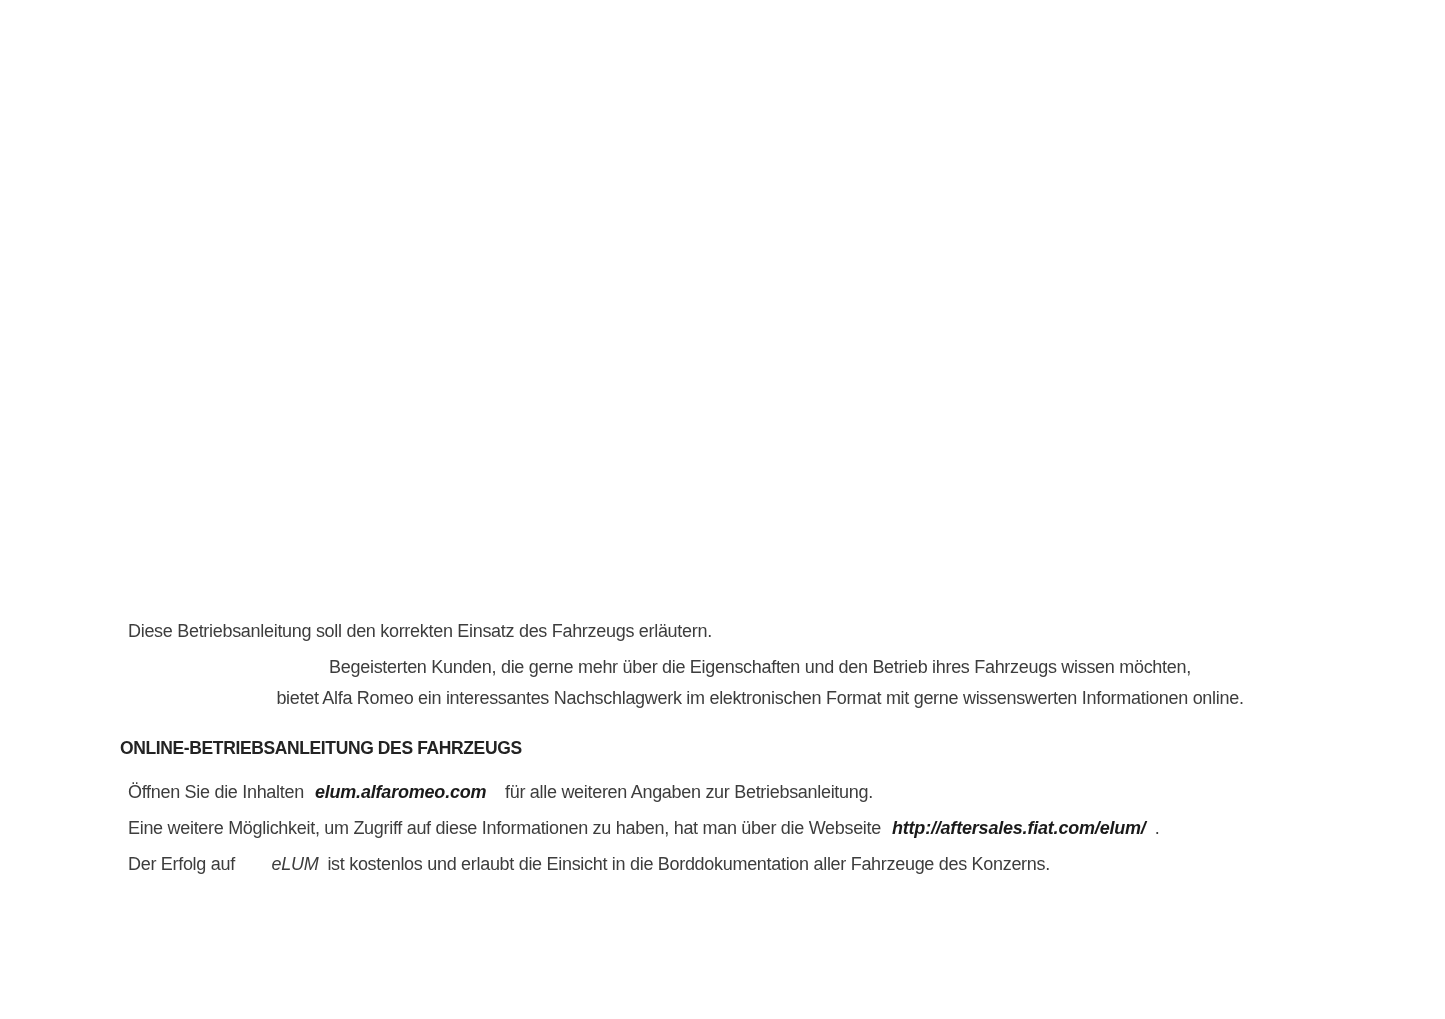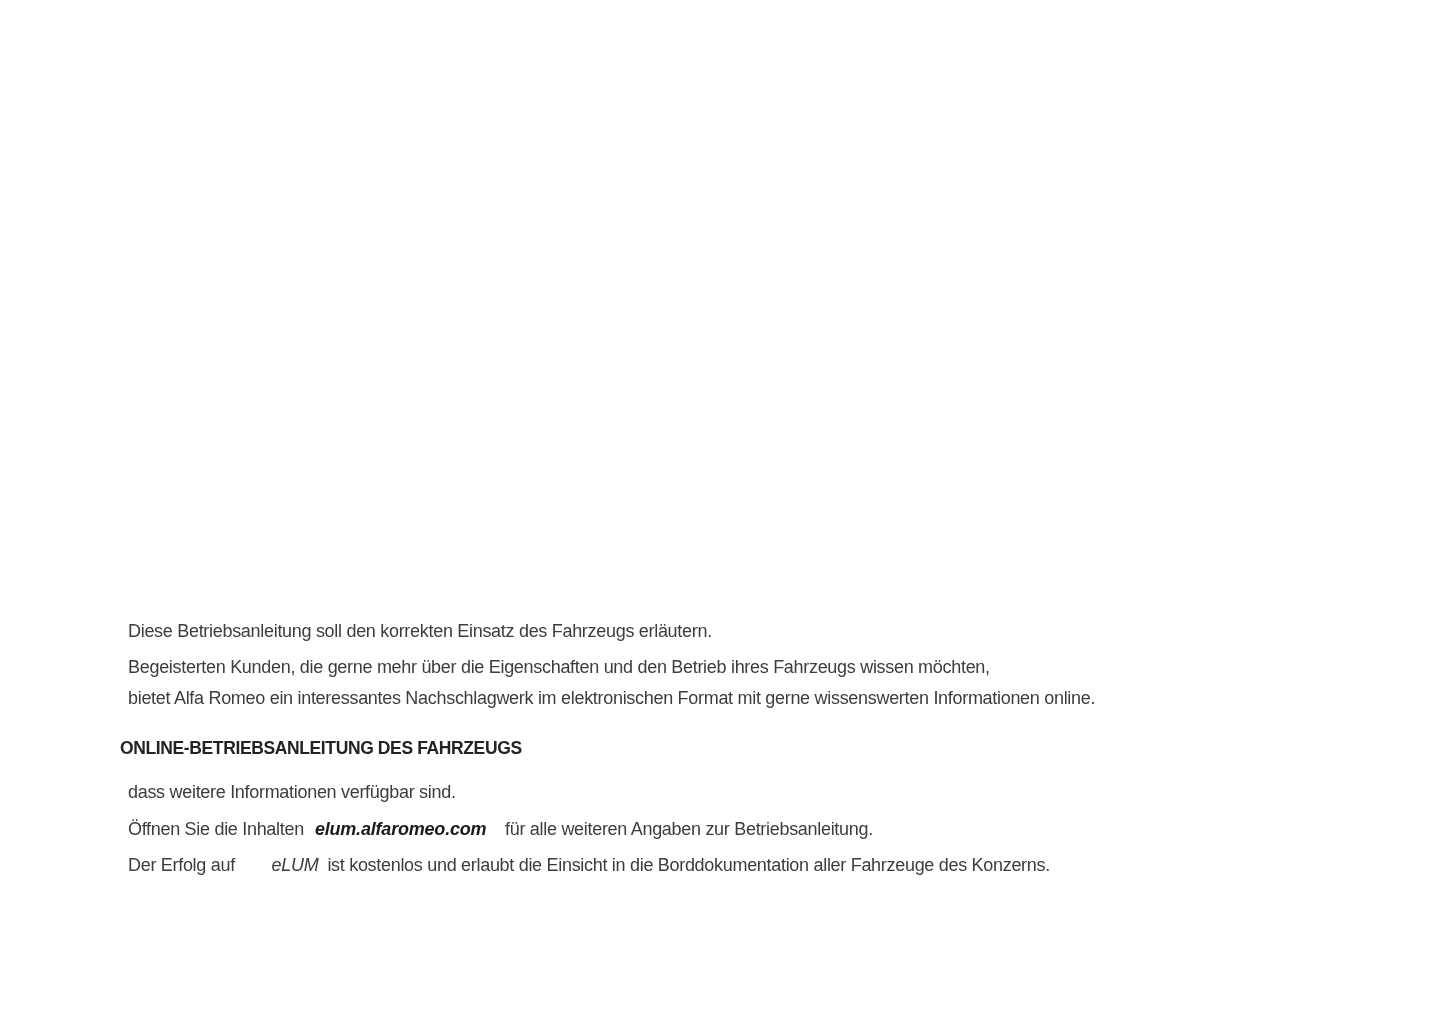--- a/index.html
+++ b/index.html
@@ -24,21 +24,21 @@
     left: 88px;
     top: 588px;
     width: 1280px;
     color: #3d3d3d;
     font-size: 18px;
     line-height: 23px;
     letter-spacing: -0.3px;
   }
 
   .para { margin: 0 0 13px 0; }
-  .para-tight { margin: 0; }
+  .para-tight { margin: 0; text-align: center; }
   .para-after-heading { margin: 0 0 14px 0; }
 
   .line { display: block; height: 23px; white-space: nowrap; }
 
   .section-heading {
     margin: 26px 0 22px 0;
     font-size: 19px;
     font-weight: bold;
     color: #232323;
     letter-spacing: -0.4px;
@@ -124,23 +124,23 @@
     </p>
 
     <p class="para-tight">
       <span class="line">Begeisterten Kunden, die gerne mehr über die Eigenschaften und den Betrieb ihres Fahrzeugs wissen möchten,</span>
       <span class="line">bietet Alfa Romeo ein interessantes Nachschlagwerk im elektronischen Format mit gerne wissenswerten Informationen online.</span>
     </p>
 
     <h2 class="section-heading">ONLINE-BETRIEBSANLEITUNG DES FAHRZEUGS</h2>
 
     <p class="para-after-heading">
-      <span class="line">dass weitere Informationen verfügbar sind.</span>
     </p>
 
     <p class="para"><span>Öffnen Sie die Inhalten</span><a class="link link-spaced">elum.alfaromeo.com</a><span> für alle weiteren Angaben zur Betriebsanleitung.</span></p>
 
+    <p class="para"><span>Eine weitere Möglichkeit, um Zugriff auf diese Informationen zu haben, hat man über die Webseite</span><a class="link link-spaced-right">http://aftersales.fiat.com/elum/</a><span>.</span></p>
 
     <p class="para-after-heading"><span>Der Erfolg auf</span><span> </span><span class="italic-term">eLUM</span><span>ist kostenlos und erlaubt die Einsicht in die Borddokumentation aller Fahrzeuge des Konzerns.</span></p>
 
 
   </div>
 </div>
 
 </body></html>

